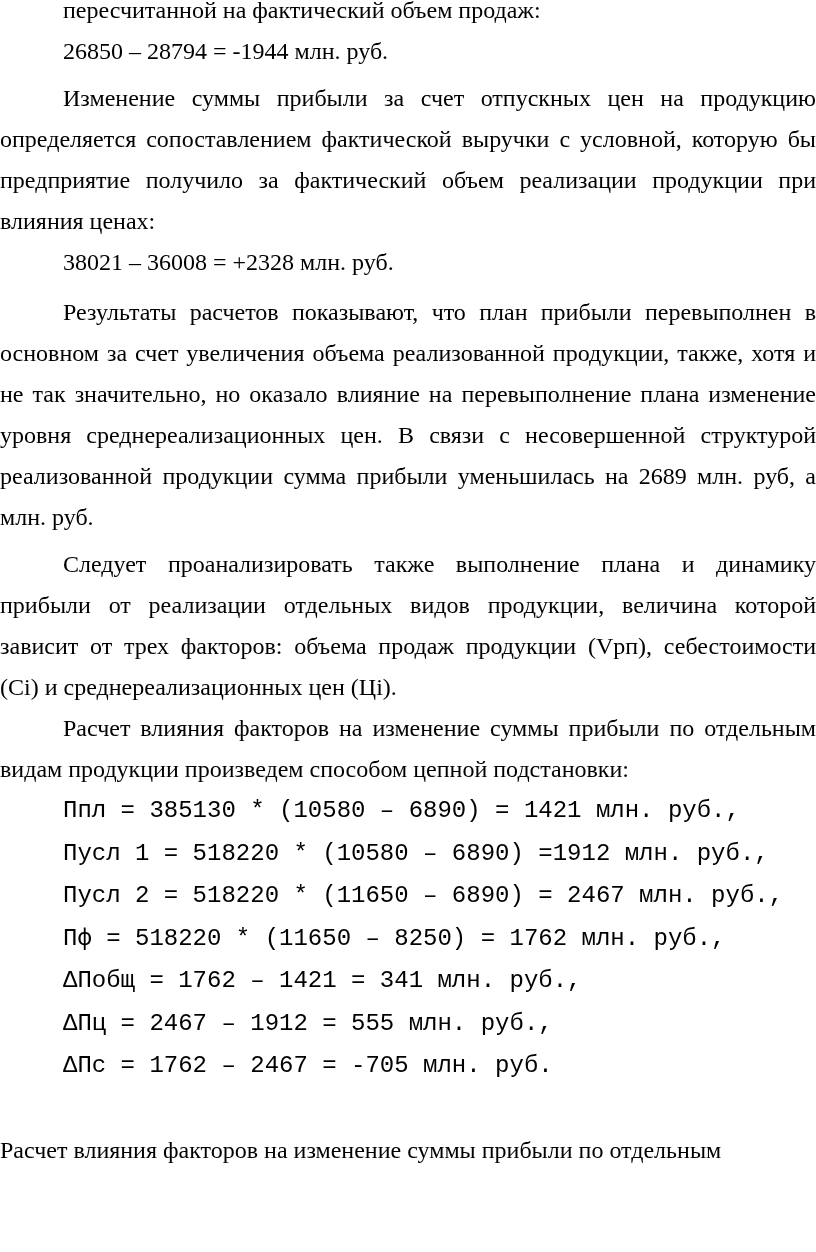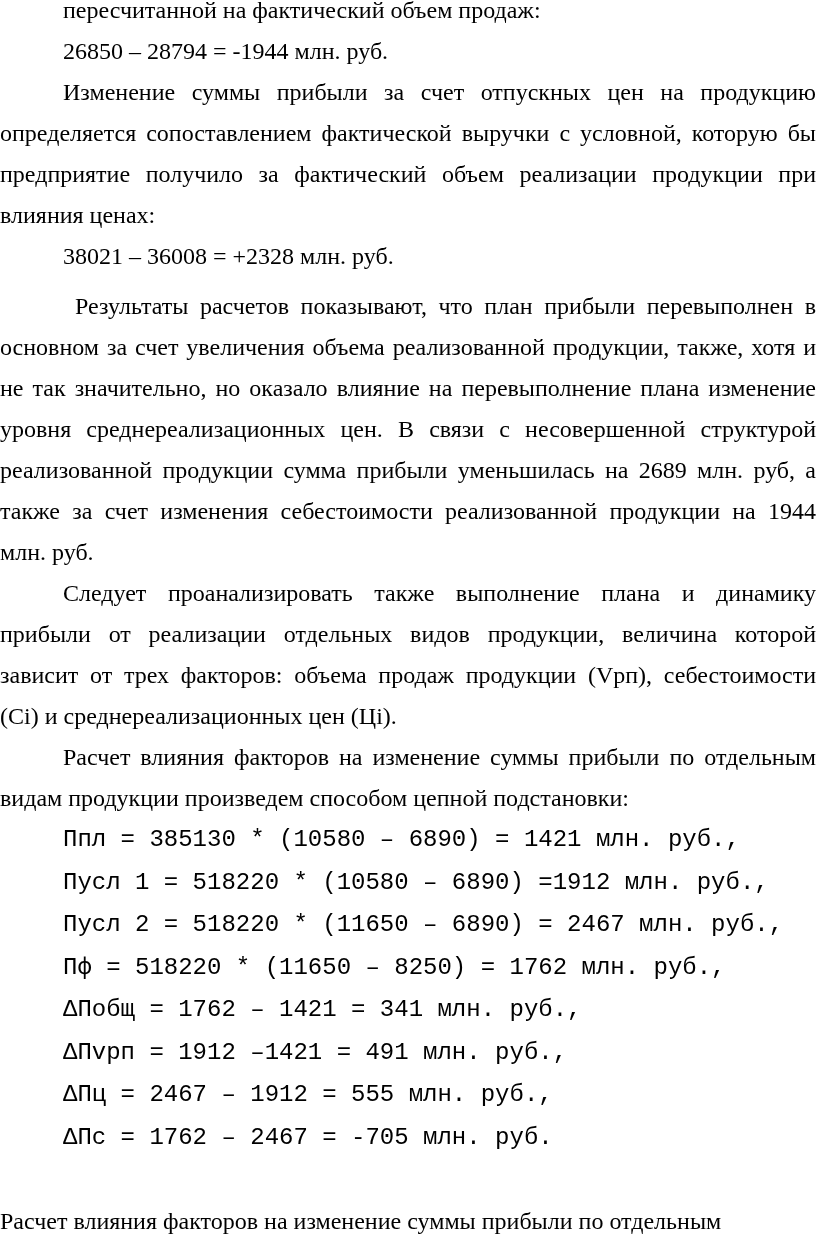--- a/index.html
+++ b/index.html
@@ -27,22 +27,22 @@
   }
   
   .j {
     text-align: justify;
     text-align-last: justify;
     text-justify: inter-word;
   }
   
   .ind { text-indent: 63px; }
   
-  .g6 { }
-  .g9 { margin-top: 9px; padding-left: 12px; }
+  .g6 { margin-top: 6px; }
+  .g9 { margin-top: 9px; }
   
   .fm { line-height: 42.5px; font-family: Liberation Mono, monospace; }
   
   .caption {
     margin-top: 42px;
     line-height: 41px;
     text-align: left;
   }
 </style>
 </head>
@@ -69,21 +69,20 @@
     <div>
       <div class="line ind">38021 – 36008 = +2328 млн. руб.</div>
     </div>
 
     <div>
       <div class="line ind j g9">Результаты расчетов показывают, что план прибыли перевыполнен в</div>
       <div class="line j">основном за счет увеличения объема реализованной продукции, также, хотя и</div>
       <div class="line j">не так значительно, но оказало влияние на перевыполнение плана изменение</div>
       <div class="line j">уровня среднереализационных цен. В связи с несовершенной структурой</div>
       <div class="line j">реализованной продукции сумма прибыли уменьшилась на 2689 млн. руб, а</div>
-      <div class="line j">также за счет изменения себестоимости реализованной продукции на 1944</div>
       <div class="line">млн. руб.</div>
     </div>
 
     <div>
       <div class="line ind j g6">Следует проанализировать также выполнение плана и динамику</div>
       <div class="line j">прибыли от реализации отдельных видов продукции, величина которой</div>
       <div class="line j">зависит от трех факторов: объема продаж продукции (Vрп), себестоимости</div>
       <div class="line">(Сi) и среднереализационных цен (Цi).</div>
     </div>
 
@@ -91,21 +90,20 @@
       <div class="line ind j">Расчет влияния факторов на изменение суммы прибыли по отдельным</div>
       <div class="line">видам продукции произведем способом цепной подстановки:</div>
     </div>
 
     <div>
       <div class="line fm ind">Ппл = 385130 * (10580 – 6890) = 1421 млн. руб.,</div>
       <div class="line fm ind">Пусл 1 = 518220 * (10580 – 6890) =1912 млн. руб.,</div>
       <div class="line fm ind">Пусл 2 = 518220 * (11650 – 6890) = 2467 млн. руб.,</div>
       <div class="line fm ind">Пф = 518220 * (11650 – 8250) = 1762 млн. руб.,</div>
       <div class="line fm ind">ΔПобщ = 1762 – 1421 = 341 млн. руб.,</div>
-      <div class="line fm ind">ΔПvрп = 1912 –1421 = 491 млн. руб.,</div>
       <div class="line fm ind">ΔПц = 2467 – 1912 = 555 млн. руб.,</div>
       <div class="line fm ind">ΔПс = 1762 – 2467 = -705 млн. руб.</div>
     </div>
 
     <div class="caption">Расчет влияния факторов на изменение суммы прибыли по отдельным</div>
 
   </div>
 </div>
 
 </body></html>

